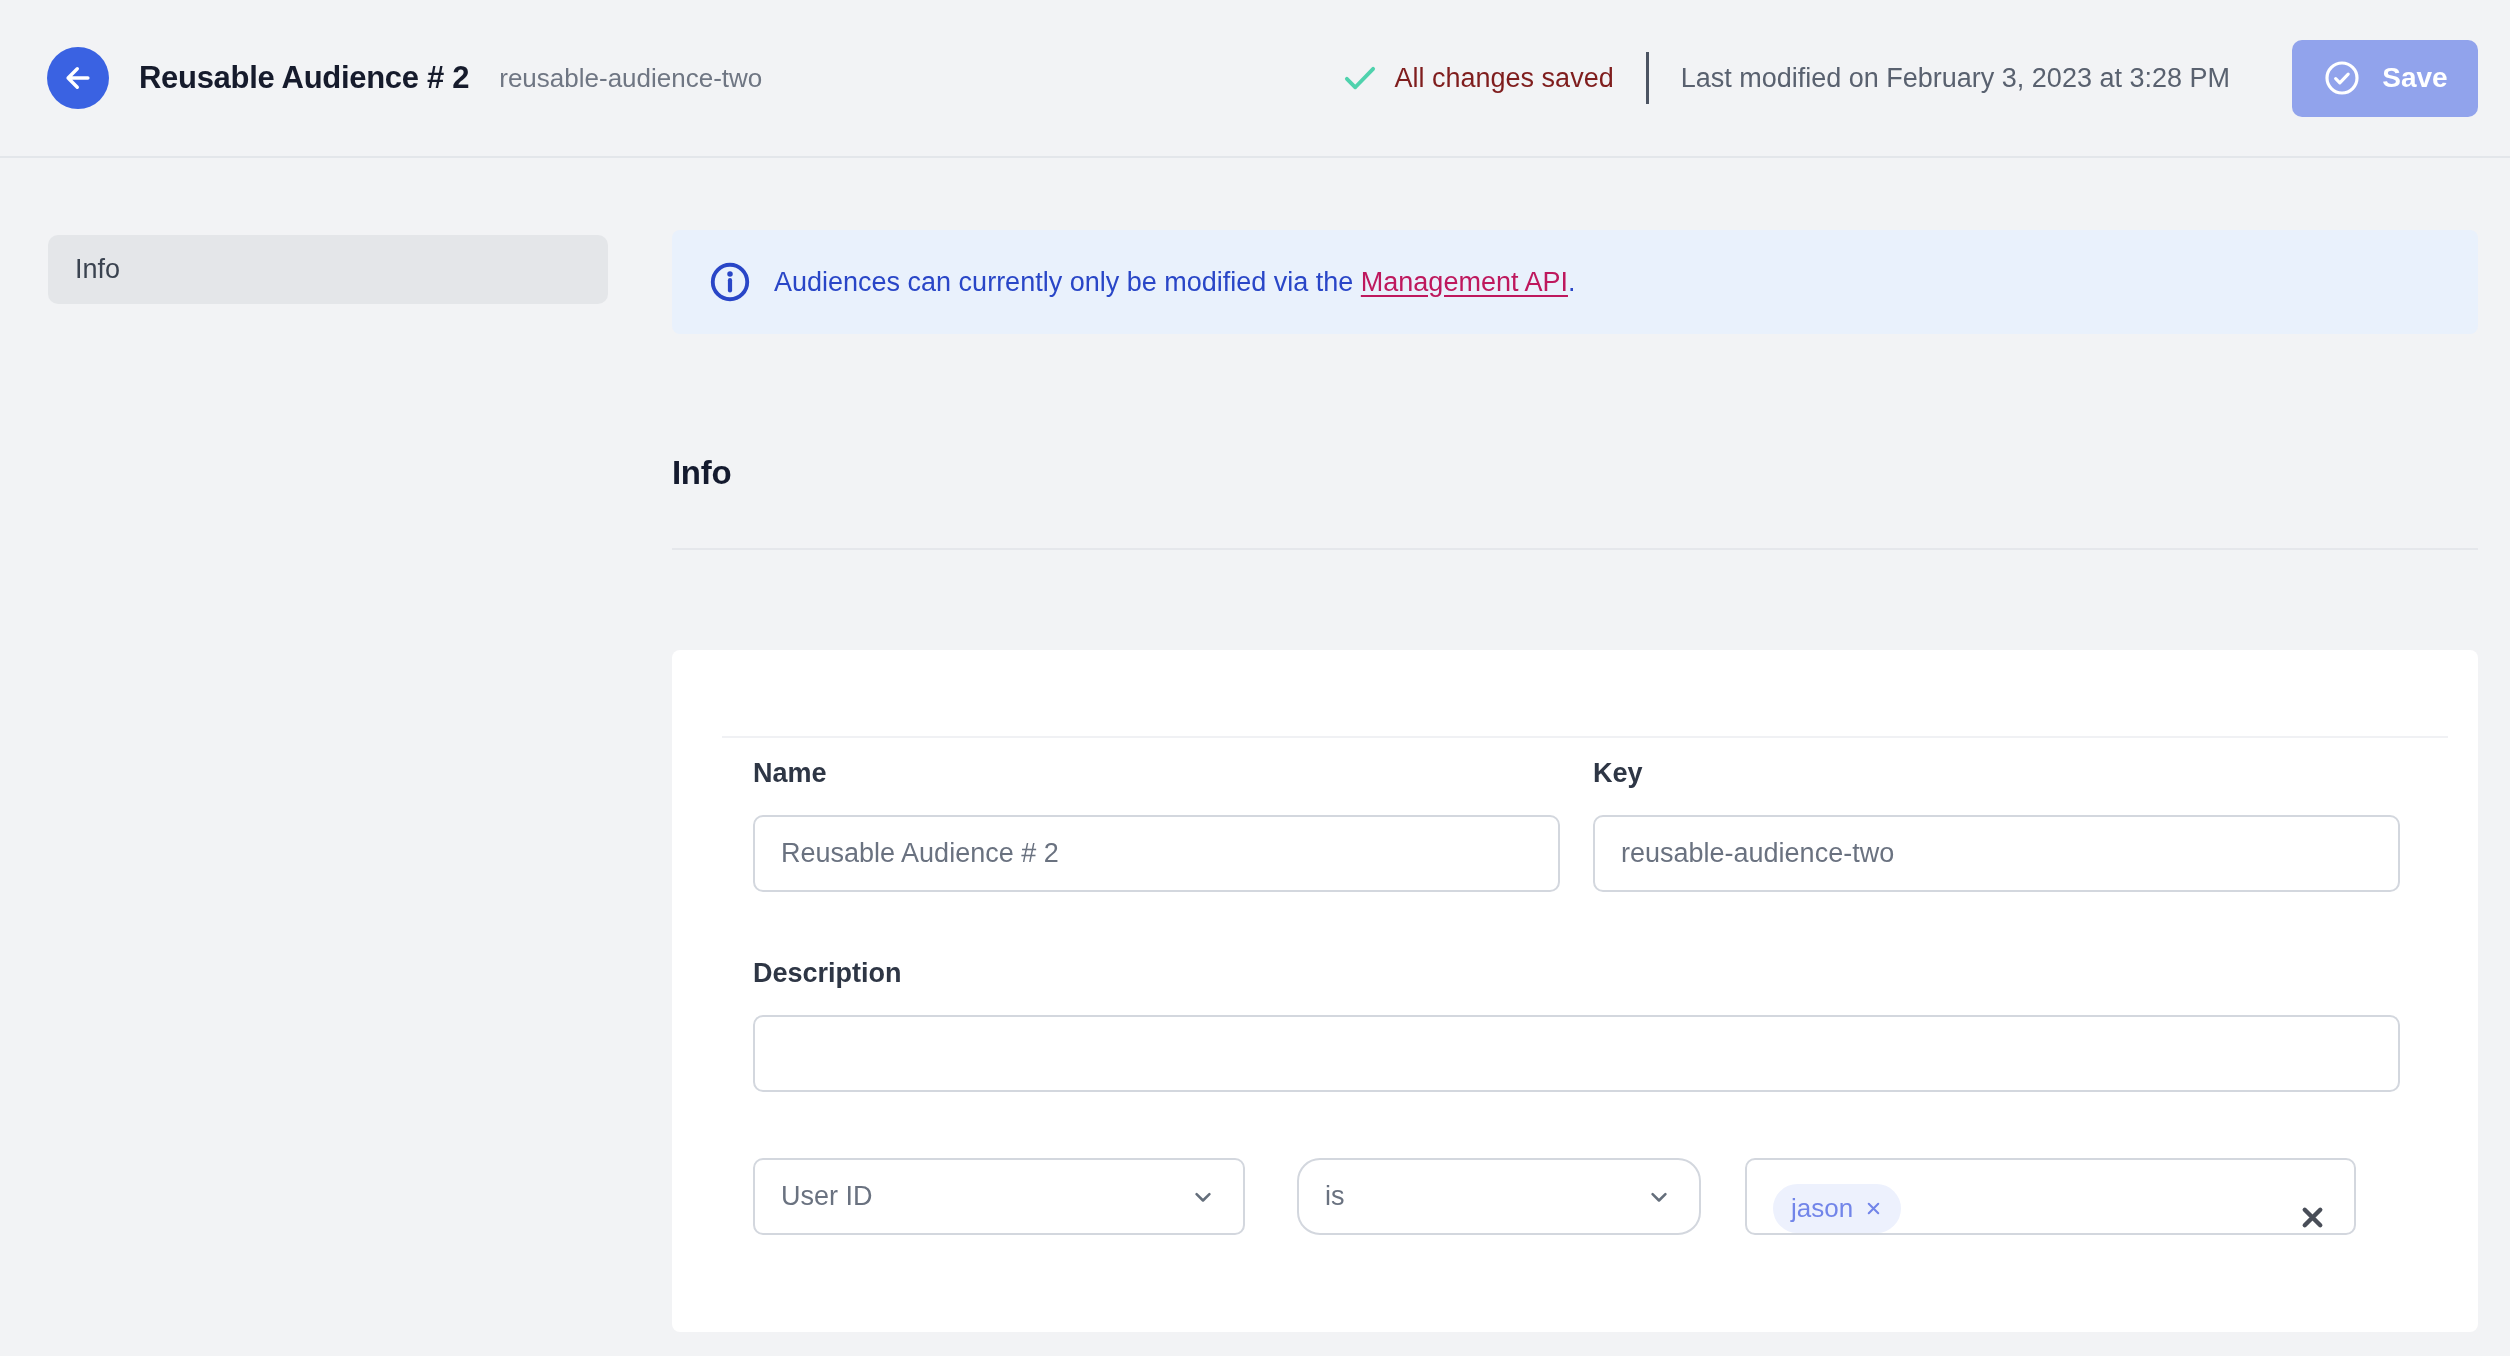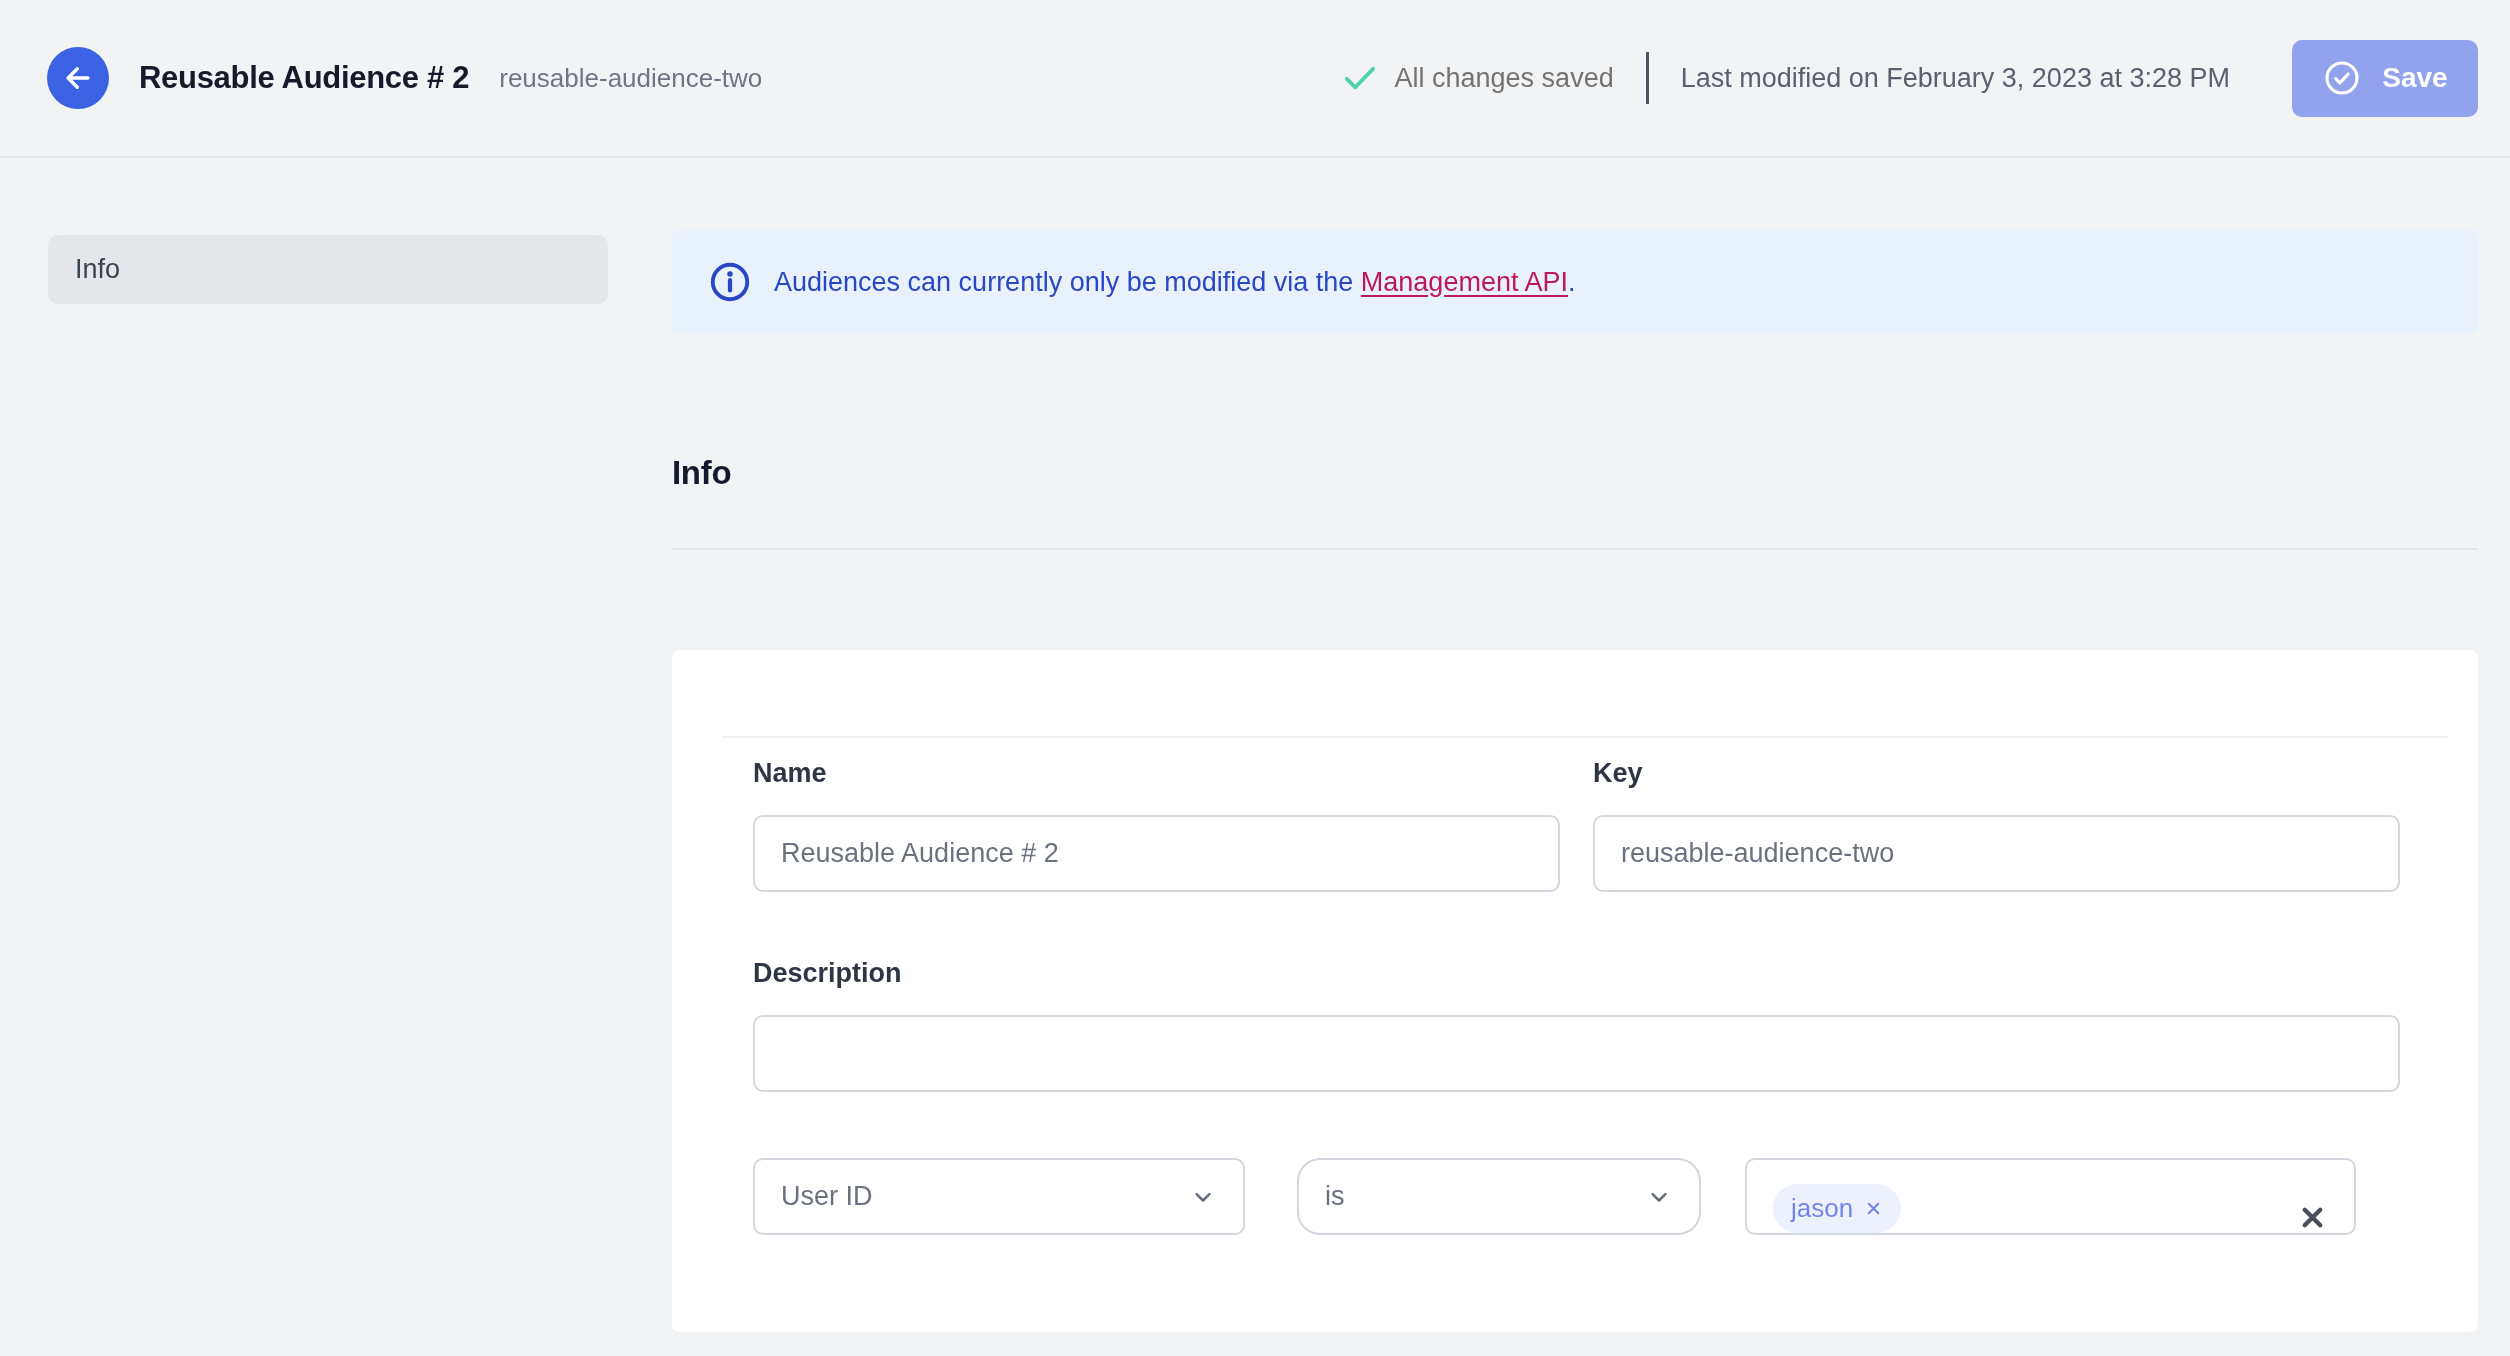--- a/index.html
+++ b/index.html
@@ -23,21 +23,21 @@
   .back-btn {
     width:62px; height:62px; border-radius:50%;
     background:#3A62E2; border:none; cursor:pointer;
     display:flex; align-items:center; justify-content:center;
     flex:0 0 auto;
   }
   .page-title { font-size:31px; font-weight:700; color:#161B2C; margin-left:30px; letter-spacing:-0.3px; }
   .page-slug  { font-size:26px; font-weight:400; color:#6F7683; margin-left:30px; }
 
   .header-status { margin-left:auto; display:flex; align-items:center; }
-  .status-text { font-size:27px; color:#737373; margin-left:14px; }
+  .status-text { font-size:27px; color:#7f1d1d; margin-left:14px; }
   .vert-divider { width:3px; height:52px; background:#4C5462; margin:0 32px; }
   .modified-text { font-size:27px; color:#59616F; }
 
   .save-btn {
     margin-left:62px;
     width:186px; height:77px; border-radius:10px;
     background:#91A3EC; border:none; cursor:pointer;
     display:flex; align-items:center; justify-content:center; gap:20px;
   }
   .save-btn span { color:#FFFFFF; font-size:28px; font-weight:700; }

